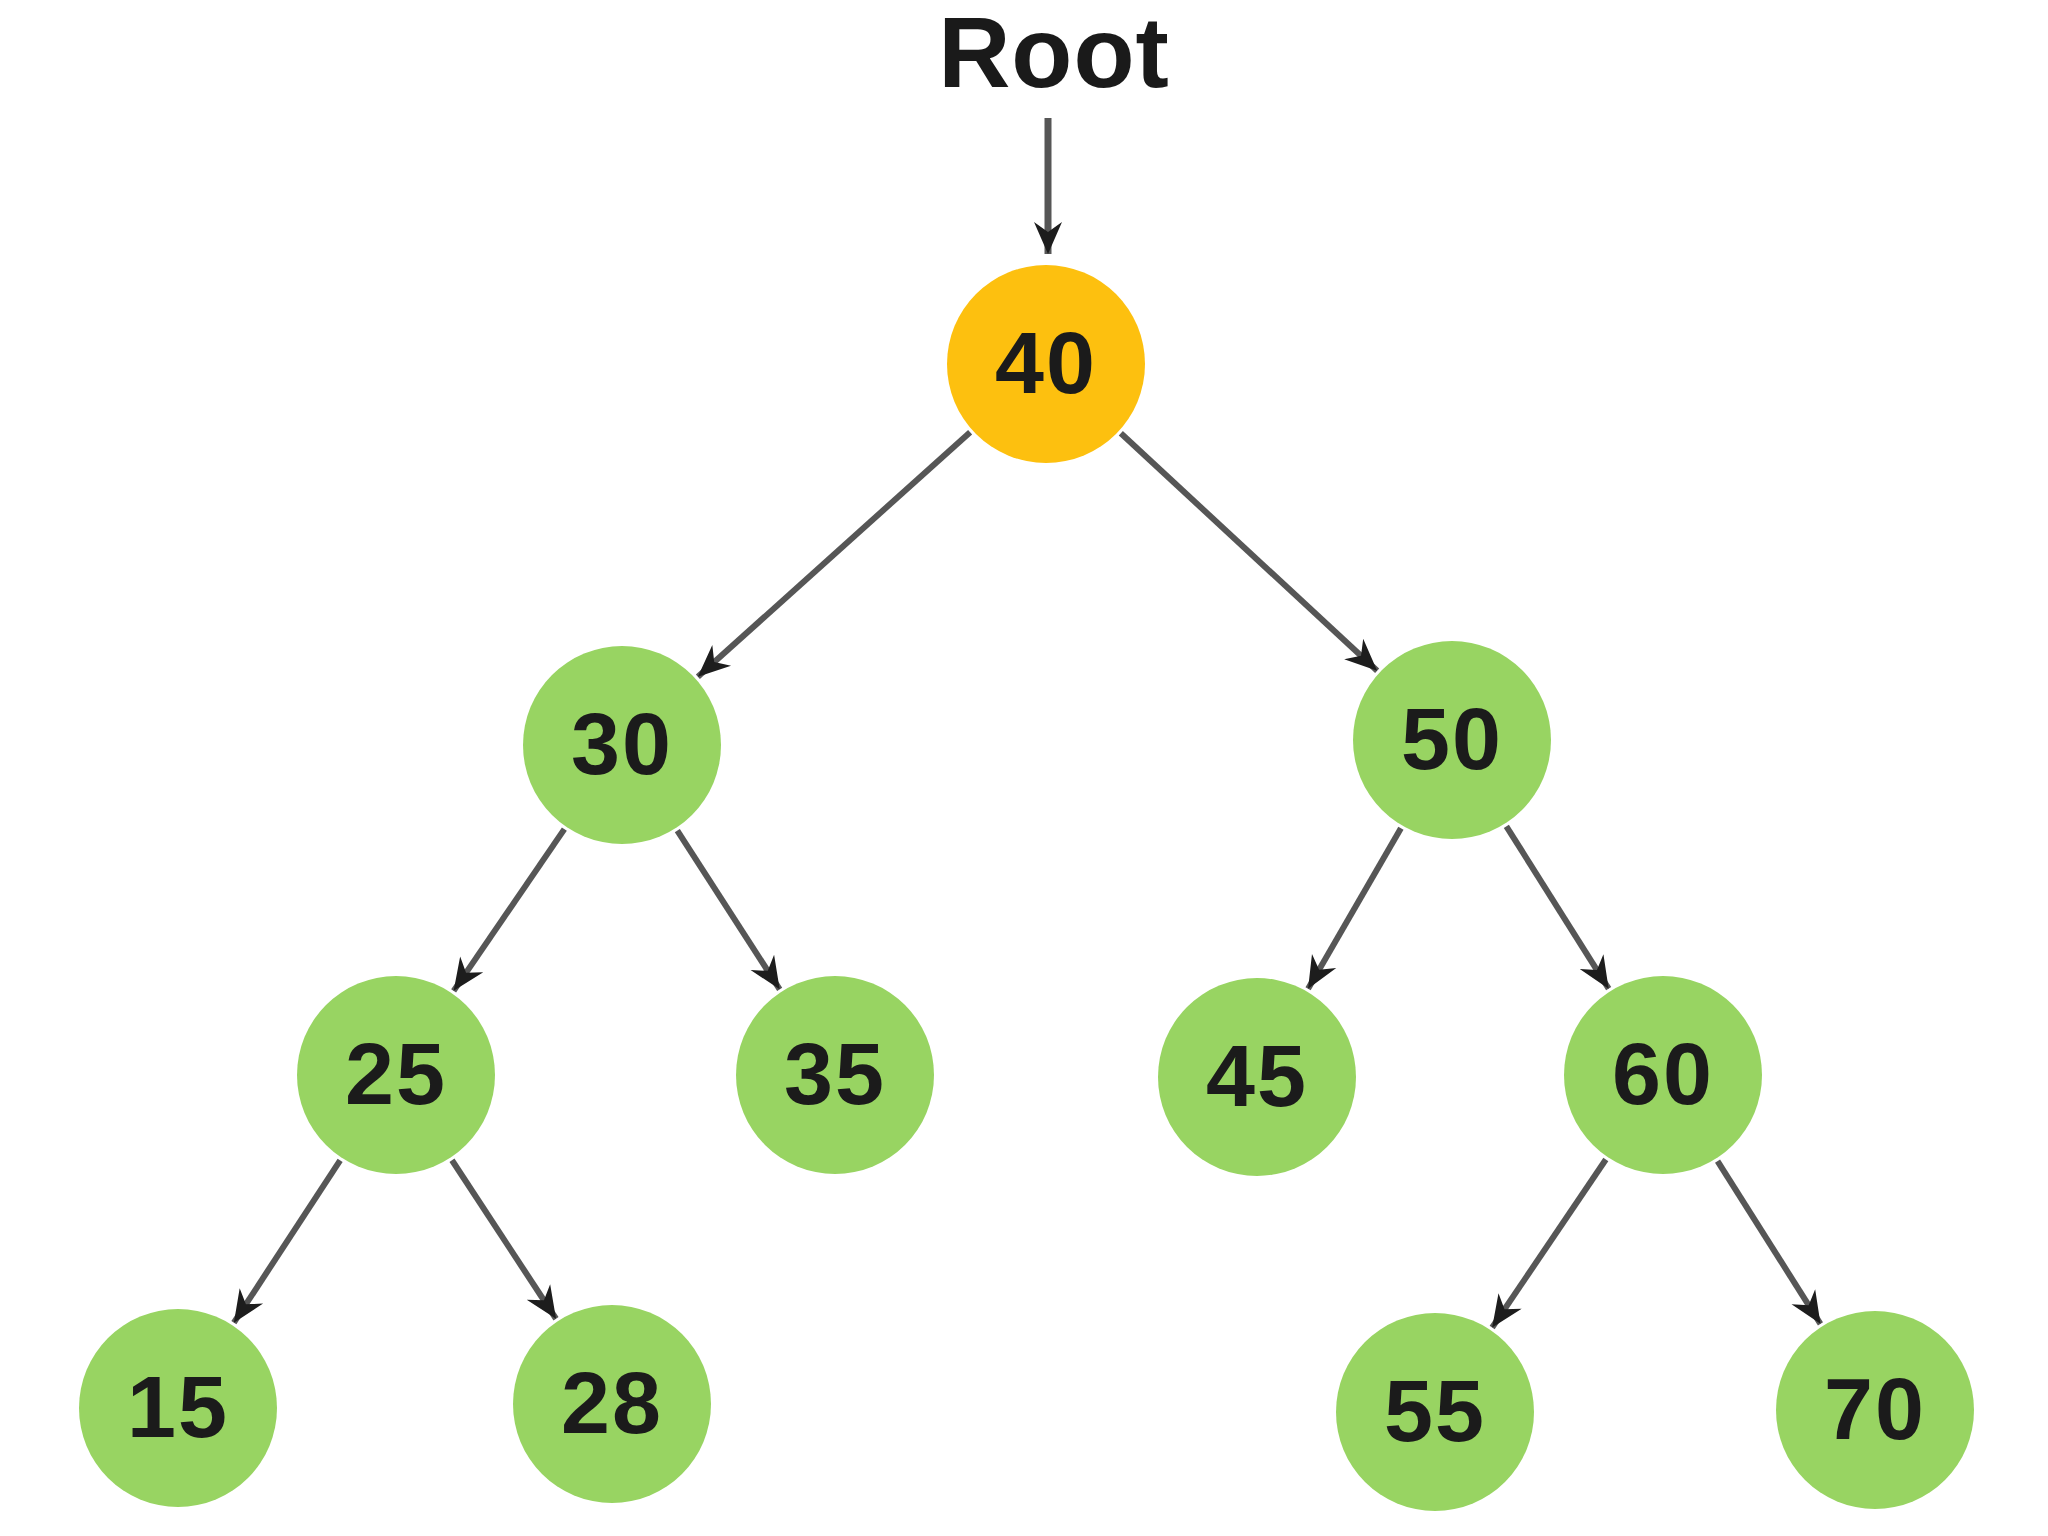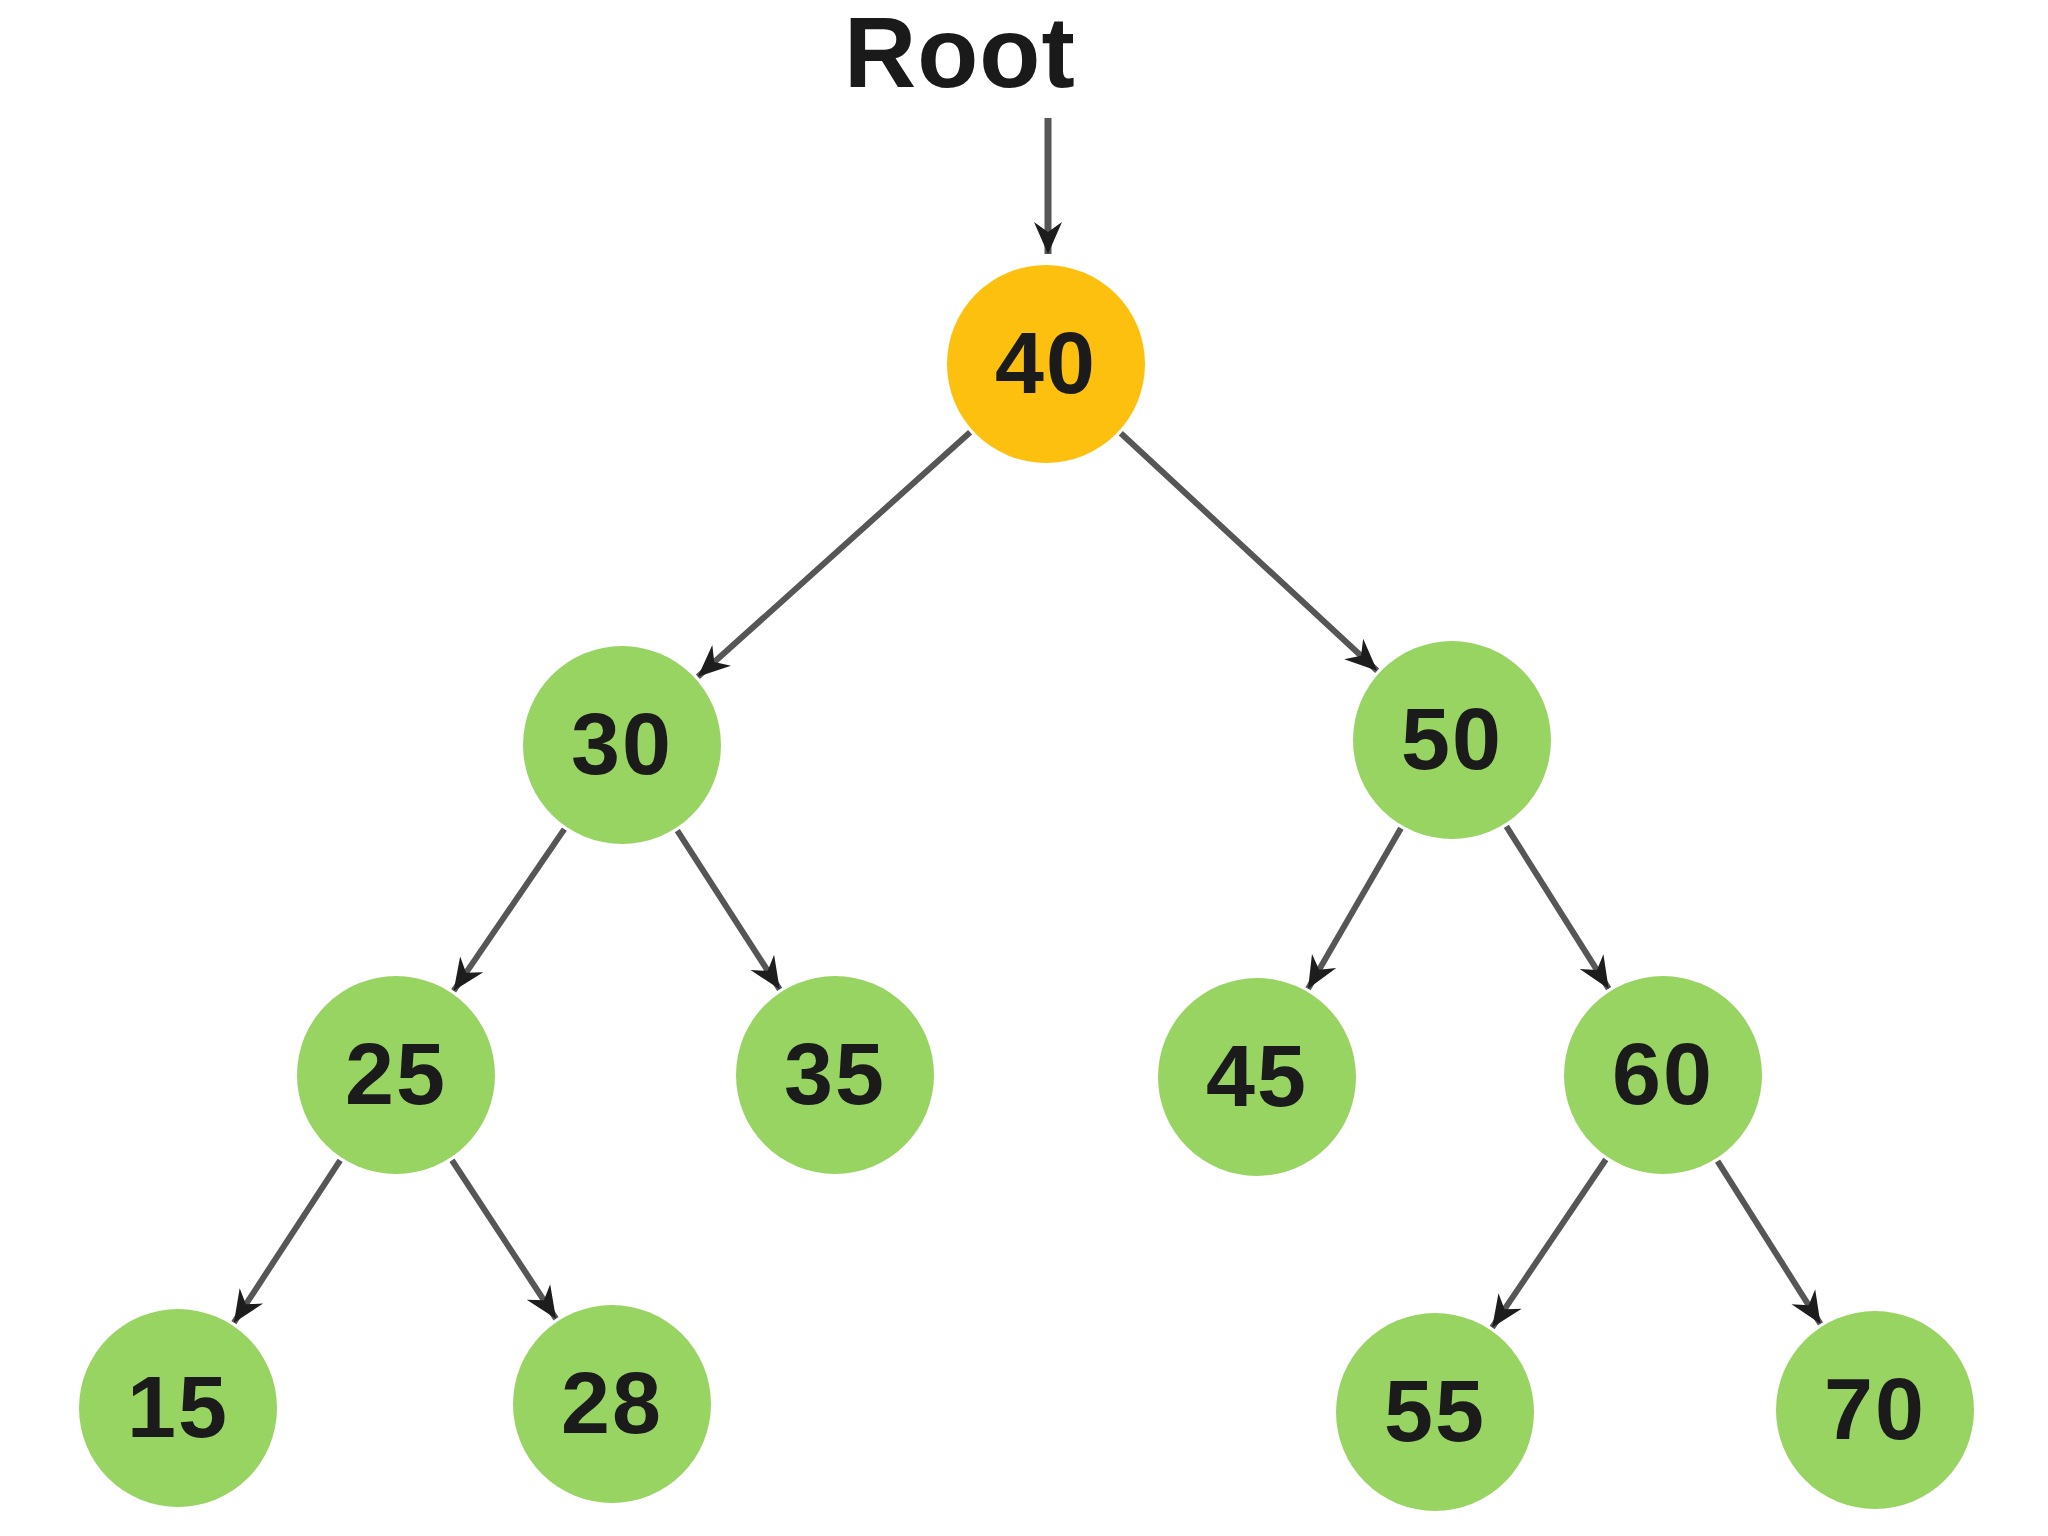--- a/index.html
+++ b/index.html
@@ -13,21 +13,21 @@
     height: 1536px;
     background: #ffffff;
     font-family: "Liberation Sans", sans-serif;
     overflow: hidden;
   }
   .root-label {
     position: absolute;
     left: 844px;
     top: 2px;
     width: 420px;
-    text-align: left;
+    text-align: center;
     font-size: 100px;
     line-height: 1.0;
     font-weight: 700;
     letter-spacing: 1px;
     color: #1a1a1a;
     user-select: none;
   }
   svg.tree {
     position: absolute;
     left: 0;

